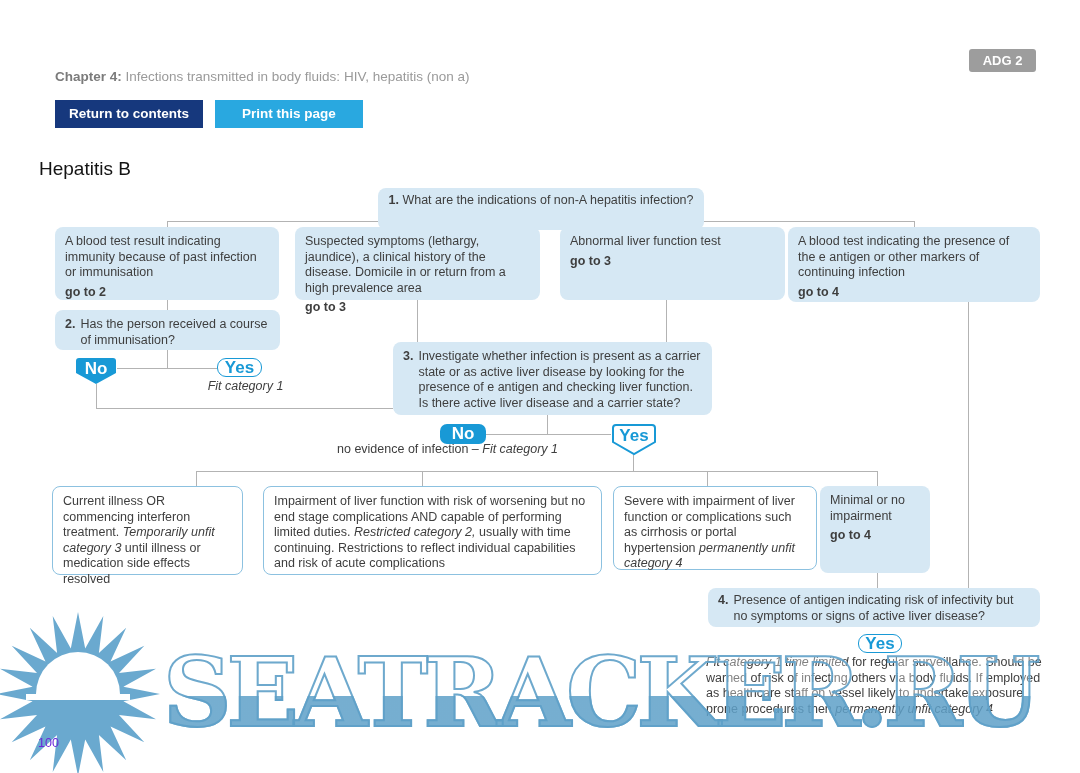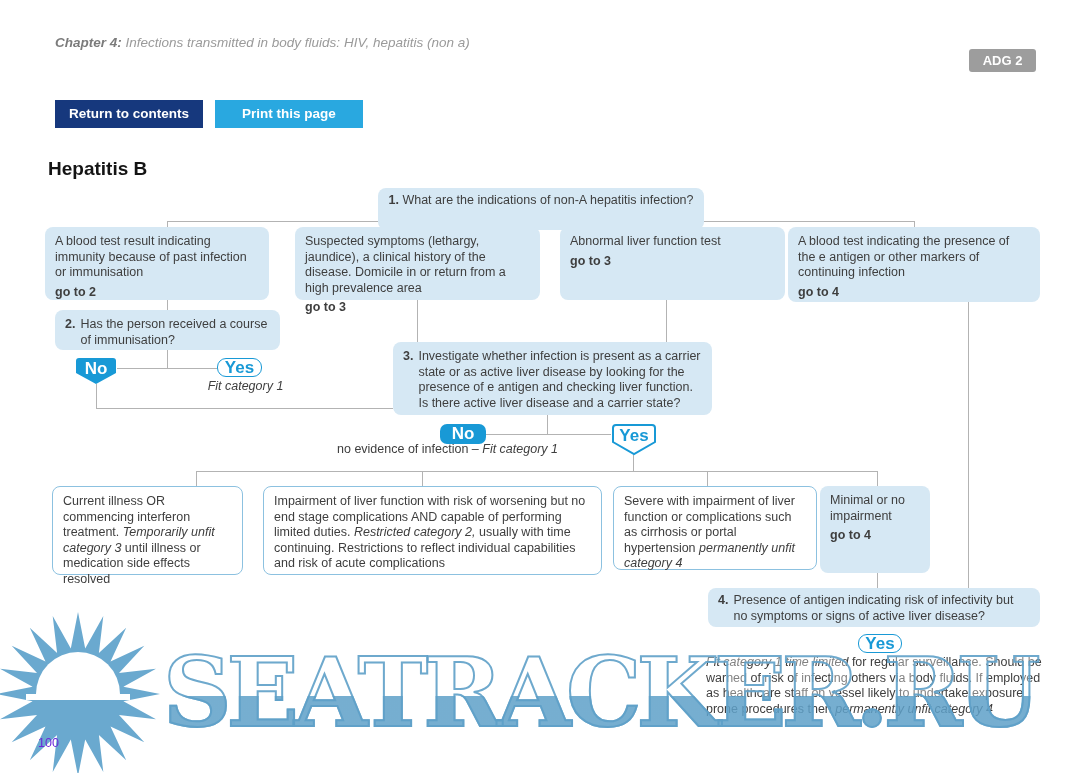--- a/index.html
+++ b/index.html
@@ -1,27 +1,27 @@
 <!DOCTYPE html>
 <html><head>
 <meta charset="utf-8">
 <style>
   html,body{margin:0;padding:0;background:#fff;}
   .page{position:relative;width:1080px;height:773px;background:#fff;overflow:hidden;
         font-family:"Liberation Sans",sans-serif;color:#3e3e3e;}
   
-  .hdr{position:absolute;left:55px;top:35px;font-size:13.5px;color:#9a9a9a;font-style:italic;}
+  .hdr{position:absolute;left:55px;top:69px;font-size:13.5px;color:#9a9a9a;}
   .hdr b{color:#7b7b7b;font-weight:bold;}
   .adg{position:absolute;left:969px;top:49px;width:67px;height:23px;background:#9d9d9d;
        border-radius:3px;color:#fff;font-weight:bold;font-size:13px;line-height:23px;text-align:center;}
   .btn{position:absolute;top:100px;height:28px;color:#fff;font-weight:bold;font-size:13.5px;
        line-height:28px;text-align:center;cursor:pointer;}
   .btn.navy{left:55px;width:148px;background:#16387d;}
   .btn.sky{left:215px;width:148px;background:#29a8e0;}
-  .title{position:absolute;left:48px;top:158px;font-size:19px;color:#141414;font-weight:bold;}
+  .title{position:absolute;left:39px;top:158px;font-size:19px;color:#141414;}
   
   .bx{position:absolute;box-sizing:border-box;border-radius:8px;font-size:12.5px;line-height:15.5px;
       padding:7px 10px;background:#d6e8f4;}
   .bx.white{background:#fff;border:1px solid #8cc1e0;}
   .bx .goto{font-weight:bold;display:block;margin-top:4px;}
   .numline{display:flex;}
   .numline .num{font-weight:bold;margin-right:5px;flex:none;}
   .q1{padding:5px 10px;text-align:center;}
   
   .vl,.hl{position:absolute;background:#b3b3b3;}
@@ -79,21 +79,21 @@
   <div class="vl" style="left:633px;top:455px;height:16px"></div>
   <div class="hl" style="left:196px;top:471px;width:681px"></div>
   <div class="vl" style="left:196px;top:471px;height:15px"></div>
   <div class="vl" style="left:422px;top:471px;height:15px"></div>
   <div class="vl" style="left:707px;top:471px;height:15px"></div>
   <div class="vl" style="left:877px;top:471px;height:15px"></div>
   <div class="vl" style="left:877px;top:573px;height:15px"></div>
 
   <div class="bx q1" style="left:378px;top:188px;width:326px;height:42px"><b>1.</b> <span>What are the indications of non-A hepatitis infection?</span></div>
 
-  <div class="bx" style="left:45px;top:227px;width:224px;height:73px"><span>A blood test result indicating immunity because of past infection or immunisation</span><span class="goto">go to 2</span></div>
+  <div class="bx" style="left:55px;top:227px;width:224px;height:73px"><span>A blood test result indicating immunity because of past infection or immunisation</span><span class="goto">go to 2</span></div>
   <div class="bx" style="left:295px;top:227px;width:245px;height:73px"><span>Suspected symptoms (lethargy, jaundice), a clinical history of the disease. Domicile in or return from a high prevalence area</span><span class="goto">go to 3</span></div>
   <div class="bx" style="left:560px;top:227px;width:225px;height:73px"><span>Abnormal liver function test</span><span class="goto">go to 3</span></div>
   <div class="bx" style="left:788px;top:227px;width:252px;height:75px"><span>A blood test indicating the presence of the e antigen or other markers of continuing infection</span><span class="goto">go to 4</span></div>
 
   <div class="bx" style="left:55px;top:310px;width:225px;height:40px">
     <div class="numline">
         <span class="num">2.</span>
         <span>Has the person received a course of immunisation?</span>
       </div>
   </div>

